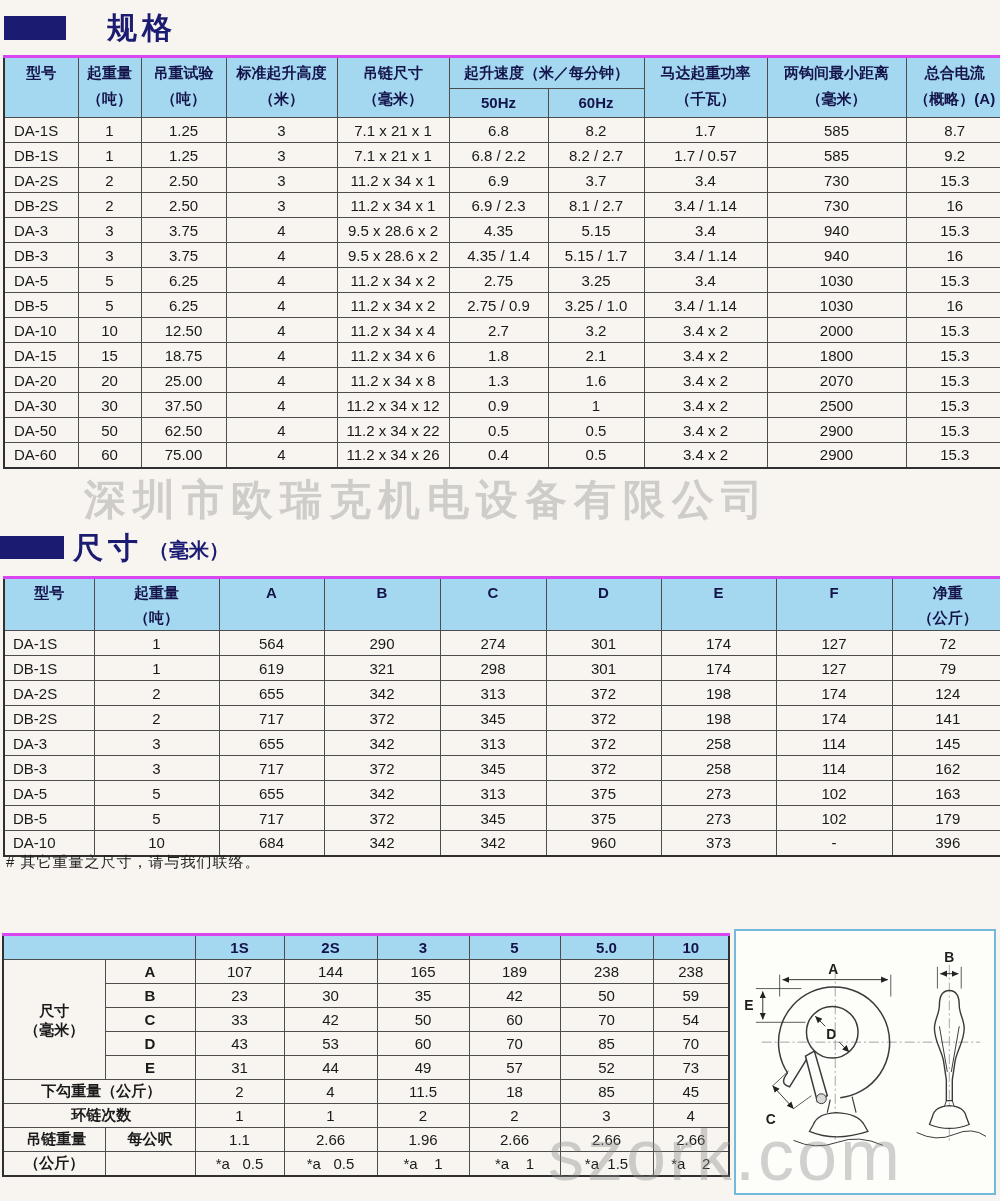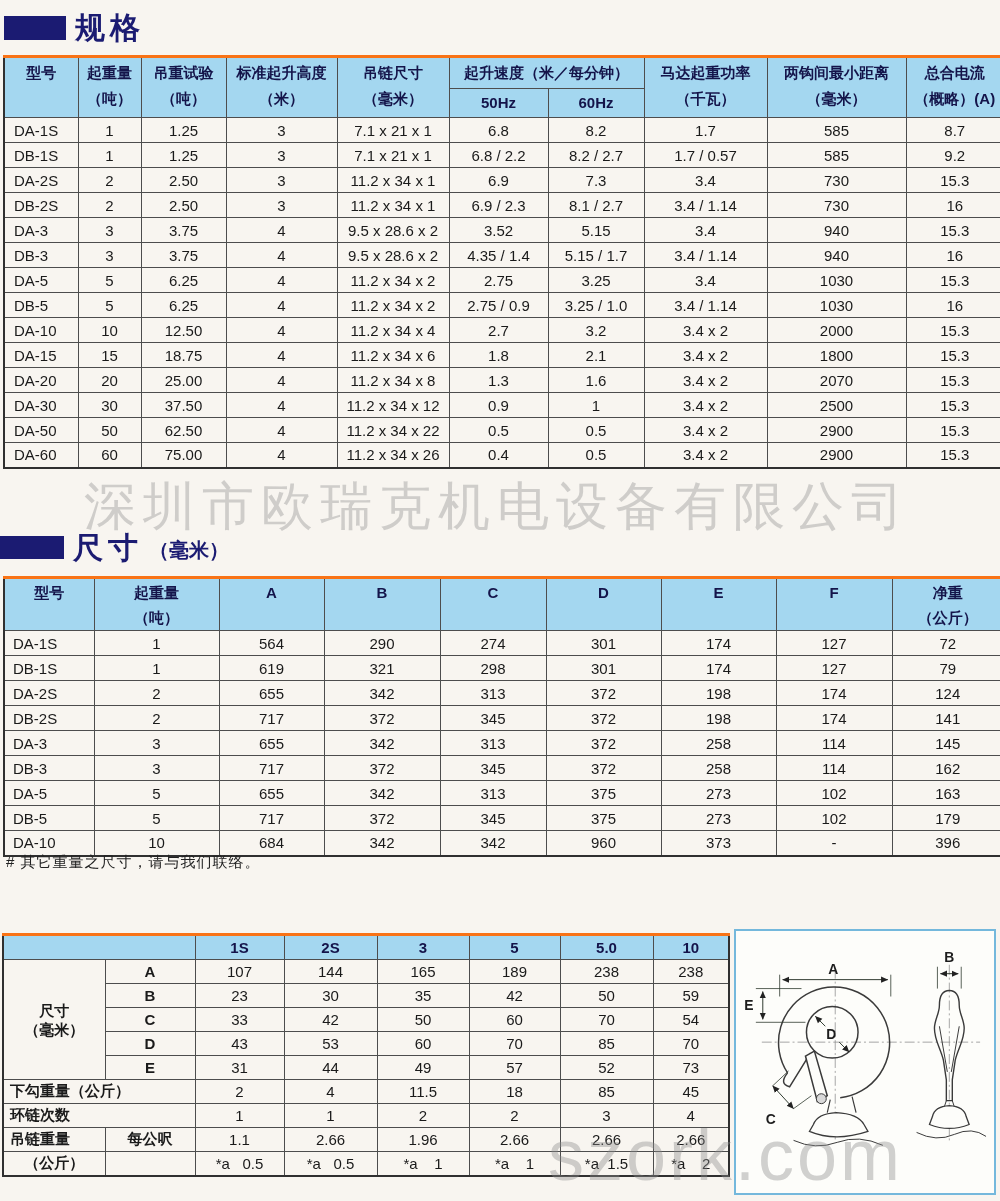--- a/index.html
+++ b/index.html
@@ -7,61 +7,61 @@
     width:1000px;height:1201px;
     font-family:"Liberation Sans","DejaVu Sans",sans-serif;
     background:#e9e6e1;
   }
   .page{
     position:relative;width:1000px;height:1201px;
     background:#f8f5f0;overflow:hidden;
   }
   
   .sec-title{position:absolute;display:flex;align-items:center;}
-  #title-spec{left:4px;top:13px;}
+  #title-spec{left:4px;top:13px;gap:32px;}
   #title-dim{left:0px;top:531px;}
   .tblock{display:inline-block;width:62px;height:24px;background:#1b1b72;margin-right:9px;}
   #title-dim .tblock{width:64px;height:23px;}
   .ttext{font-size:30px;font-weight:bold;color:#1b1b72;letter-spacing:5px;line-height:30px;}
   .tunit{font-size:20px;font-weight:bold;color:#1b1b72;margin-left:6px;padding-top:6px;}
   
   .tbl{position:absolute;border-collapse:collapse;table-layout:fixed;border:2px solid #303030;}
   .tbl th,.tbl td{
     border:1px solid #4d4d4d;text-align:center;font-size:15px;color:#1a1a1a;
     padding:1px 2px;overflow:hidden;white-space:nowrap;
   }
   .tbl thead th{background:#a4d7f0;font-weight:bold;color:#14144a;vertical-align:top;}
-  .tbl thead tr:first-child th{border-top:3px solid #f97316;}
+  .tbl thead tr:first-child th{border-top:3px solid #d946ef;}
   .hl1{line-height:28px;font-size:15px;}
   .hl2{line-height:23px;font-size:15px;}
   
   .spec-table{left:3px;top:55px;width:994px;}
   .spec-table thead tr:last-child th{line-height:24px;height:26px;vertical-align:middle;}
   .spec-table tbody tr{height:25px;}
   .spec-table tbody td:first-child{text-align:left;padding-left:9px;}
   
   .dim-table{left:3px;top:576px;width:994px;}
   .dim-table thead tr{height:50px;}
   .dim-table .hl1{line-height:26px;}
   .dim-table tbody tr{height:25px;}
   .dim-table tbody td:first-child{text-align:left;padding-left:8px;}
   
   .hook-table{left:2px;top:933px;width:723px;}
   .hook-table thead tr{height:25px;}
   .hook-table thead th{vertical-align:middle;}
   .hook-table tbody tr{height:24px;}
   .hook-table tbody th{background:transparent;font-weight:600;color:#1a1a1a;vertical-align:middle;font-size:15px;}
-  .hook-table .lbl-left{text-align:left;padding-left:6px;}
+  .hook-table .lbl-left{text-align:center;padding-left:6px;}
   .hook-table .grp div{line-height:19px;font-weight:600;}
   
   .note{position:absolute;left:6px;top:853px;font-size:15px;font-weight:400;color:#222;letter-spacing:1px;}
   
   .wm-center{
     position:absolute;left:84px;top:472px;white-space:nowrap;
-    font-size:52px;font-weight:400;letter-spacing:7px;
+    font-size:42px;font-weight:700;letter-spacing:7px;
     color:rgba(150,150,150,0.42);pointer-events:none;z-index:5;
   }
   .wm-bottom{
     position:absolute;left:548px;top:1114px;white-space:nowrap;
     font-size:72px;font-weight:500;letter-spacing:3px;
     color:rgba(140,140,140,0.40);pointer-events:none;z-index:5;
   }
   
   .diagram{
     position:absolute;left:734px;top:929px;width:258px;height:262px;
@@ -158,21 +158,21 @@
           <td>585</td>
           <td>9.2</td>
         </tr>
         <tr>
           <td>DA-2S</td>
           <td>2</td>
           <td>2.50</td>
           <td>3</td>
           <td>11.2 x 34 x 1</td>
           <td>6.9</td>
-          <td>7.3</td>
+          <td>3.7</td>
           <td>3.4</td>
           <td>730</td>
           <td>15.3</td>
         </tr>
         <tr>
           <td>DB-2S</td>
           <td>2</td>
           <td>2.50</td>
           <td>3</td>
           <td>11.2 x 34 x 1</td>
@@ -181,21 +181,21 @@
           <td>3.4 / 1.14</td>
           <td>730</td>
           <td>16</td>
         </tr>
         <tr>
           <td>DA-3</td>
           <td>3</td>
           <td>3.75</td>
           <td>4</td>
           <td>9.5 x 28.6 x 2</td>
-          <td>3.52</td>
+          <td>4.35</td>
           <td>5.15</td>
           <td>3.4</td>
           <td>940</td>
           <td>15.3</td>
         </tr>
         <tr>
           <td>DB-3</td>
           <td>3</td>
           <td>3.75</td>
           <td>4</td>

